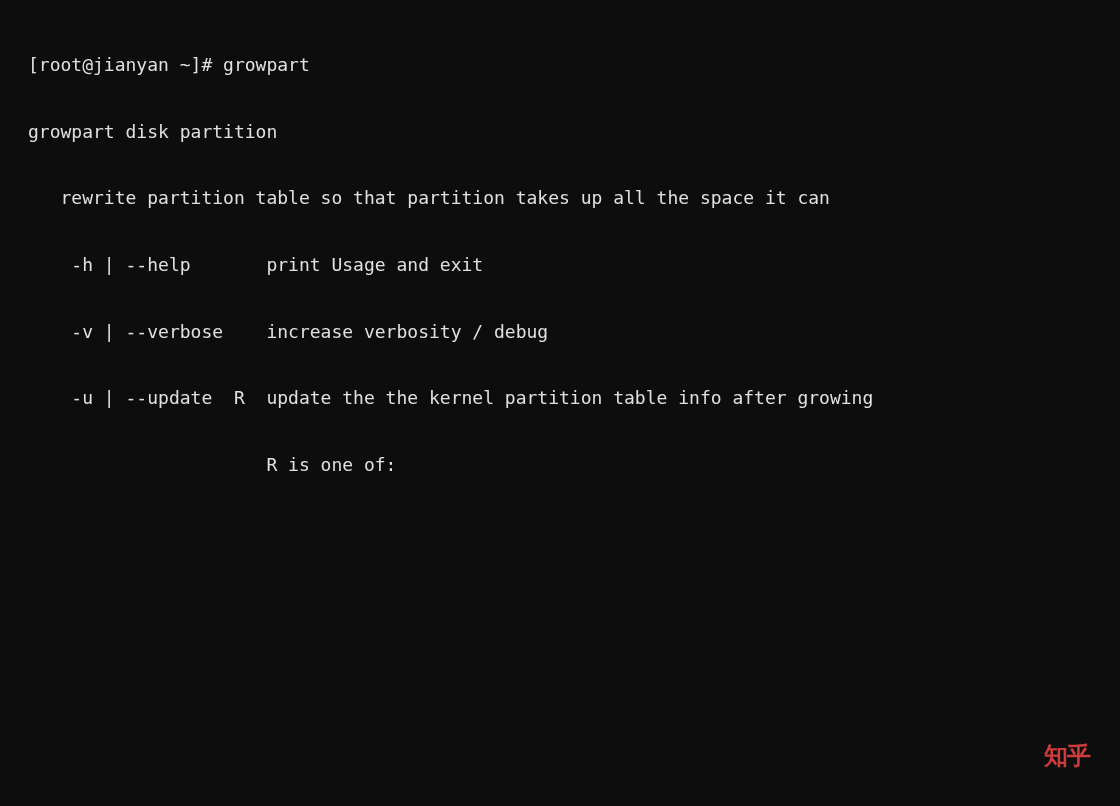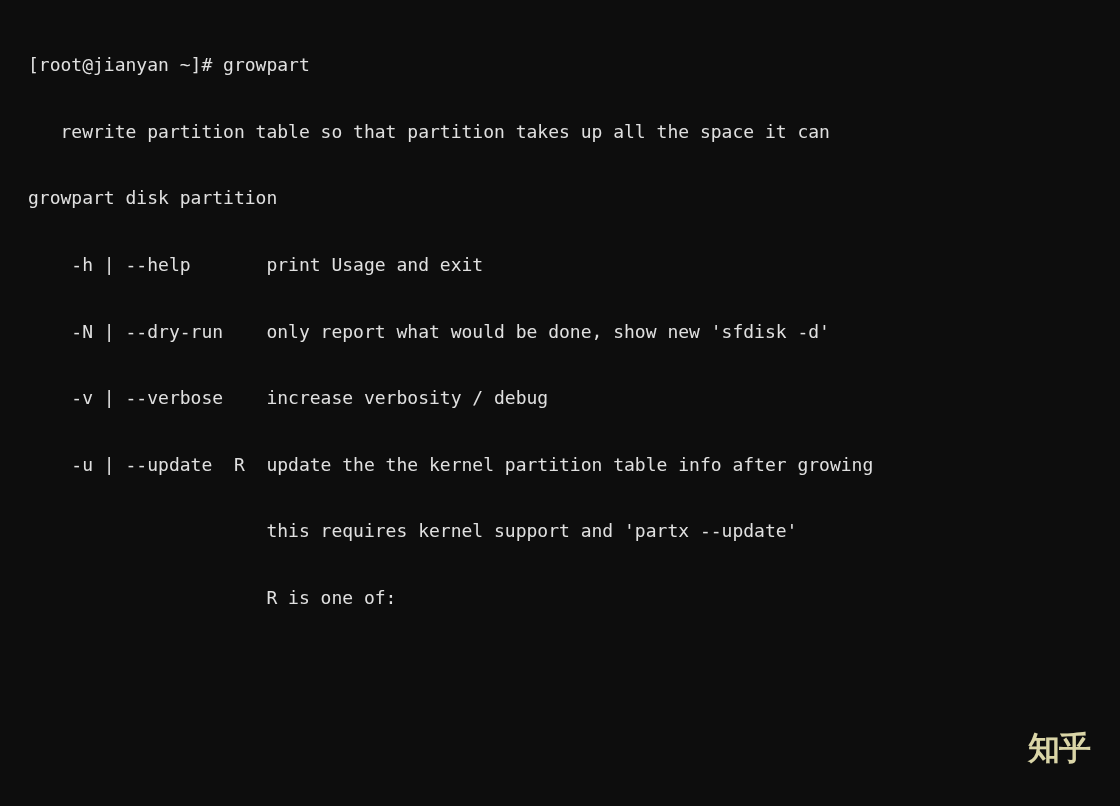--- a/index.html
+++ b/index.html
@@ -19,45 +19,43 @@
       overflow: hidden;
       position: relative;
     }
     .terminal {
       white-space: pre;
     }
     .watermark {
       position: absolute;
       bottom: 28px;
       right: 30px;
-      color: #fef9c3;
+      color: #ef4444;
       font-family: "Microsoft YaHei", "PingFang SC", sans-serif;
-      font-size: 32px;
+      font-size: 24px;
       opacity: 0.85;
       display: flex;
       align-items: center;
       gap: 8px;
     }
     .zhihu-logo {
       font-weight: bold;
       letter-spacing: -1px;
     }
   </style>
 </head>
 <body>
 
 <div class="terminal">
 <div>[root@jianyan ~]# growpart</div>
+<div>growpart disk partition</div>
 <div>   rewrite partition table so that partition takes up all the space it can</div>
-<div>growpart disk partition</div>
 <div>    -h | --help       print Usage and exit</div>
-<div>    -N | --dry-run    only report what would be done, show new 'sfdisk -d'</div>
 <div>    -v | --verbose    increase verbosity / debug</div>
 <div>    -u | --update  R  update the the kernel partition table info after growing</div>
-<div>                      this requires kernel support and 'partx --update'</div>
 <div>                      R is one of:</div>
 
 
 
 
 <div></div>
 
 
 
 

